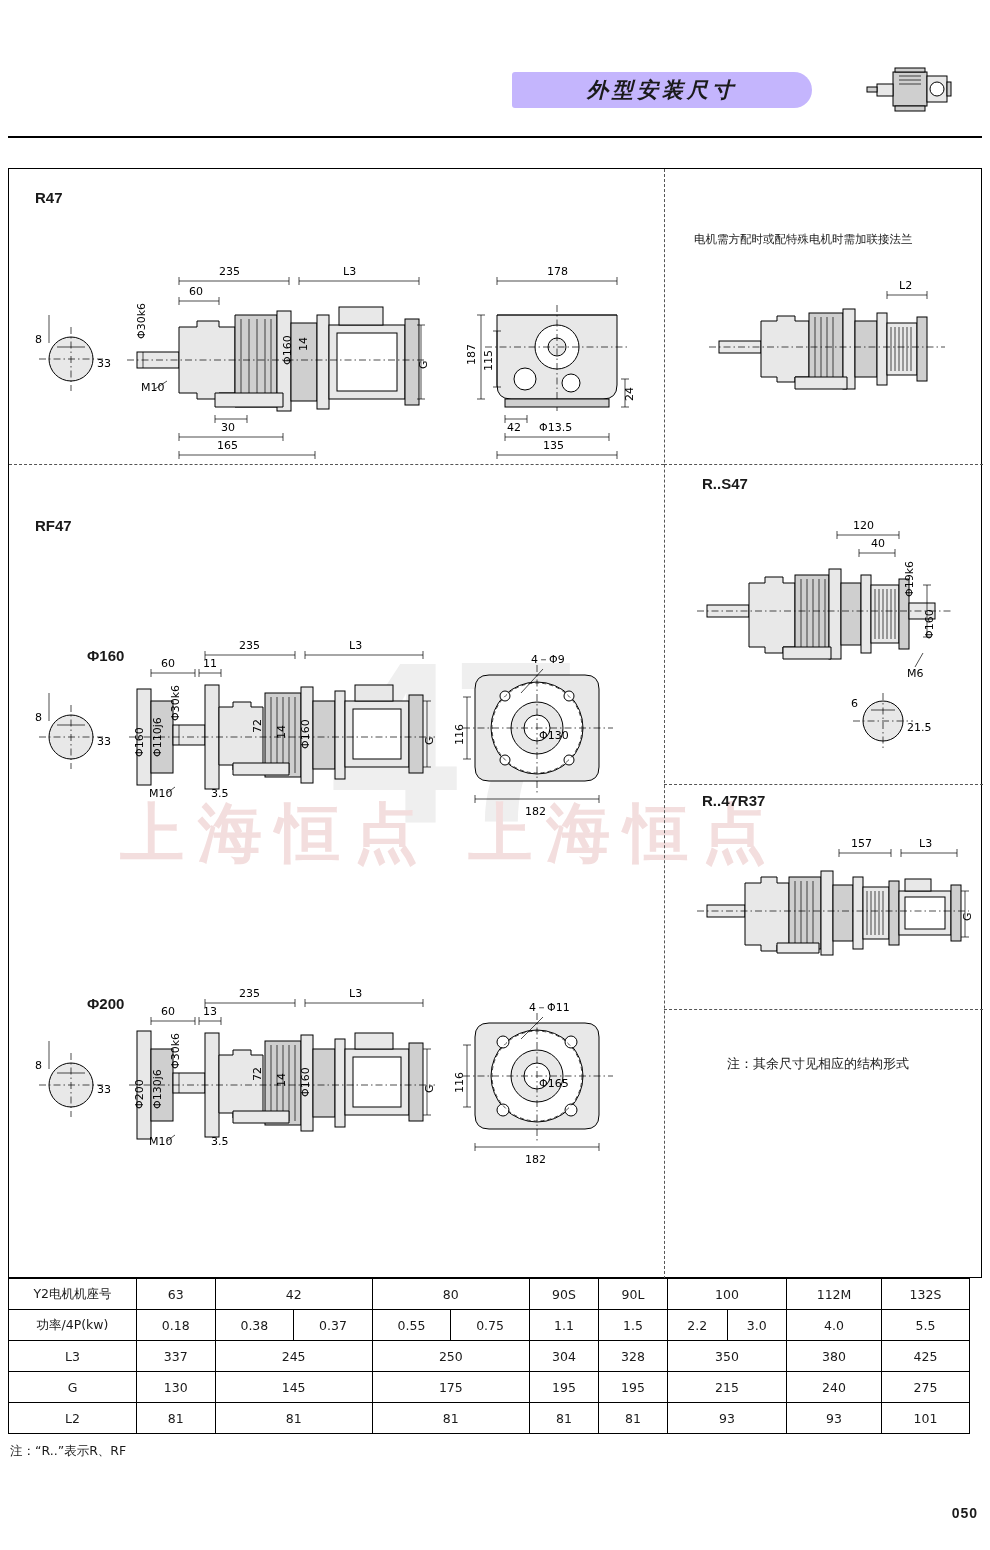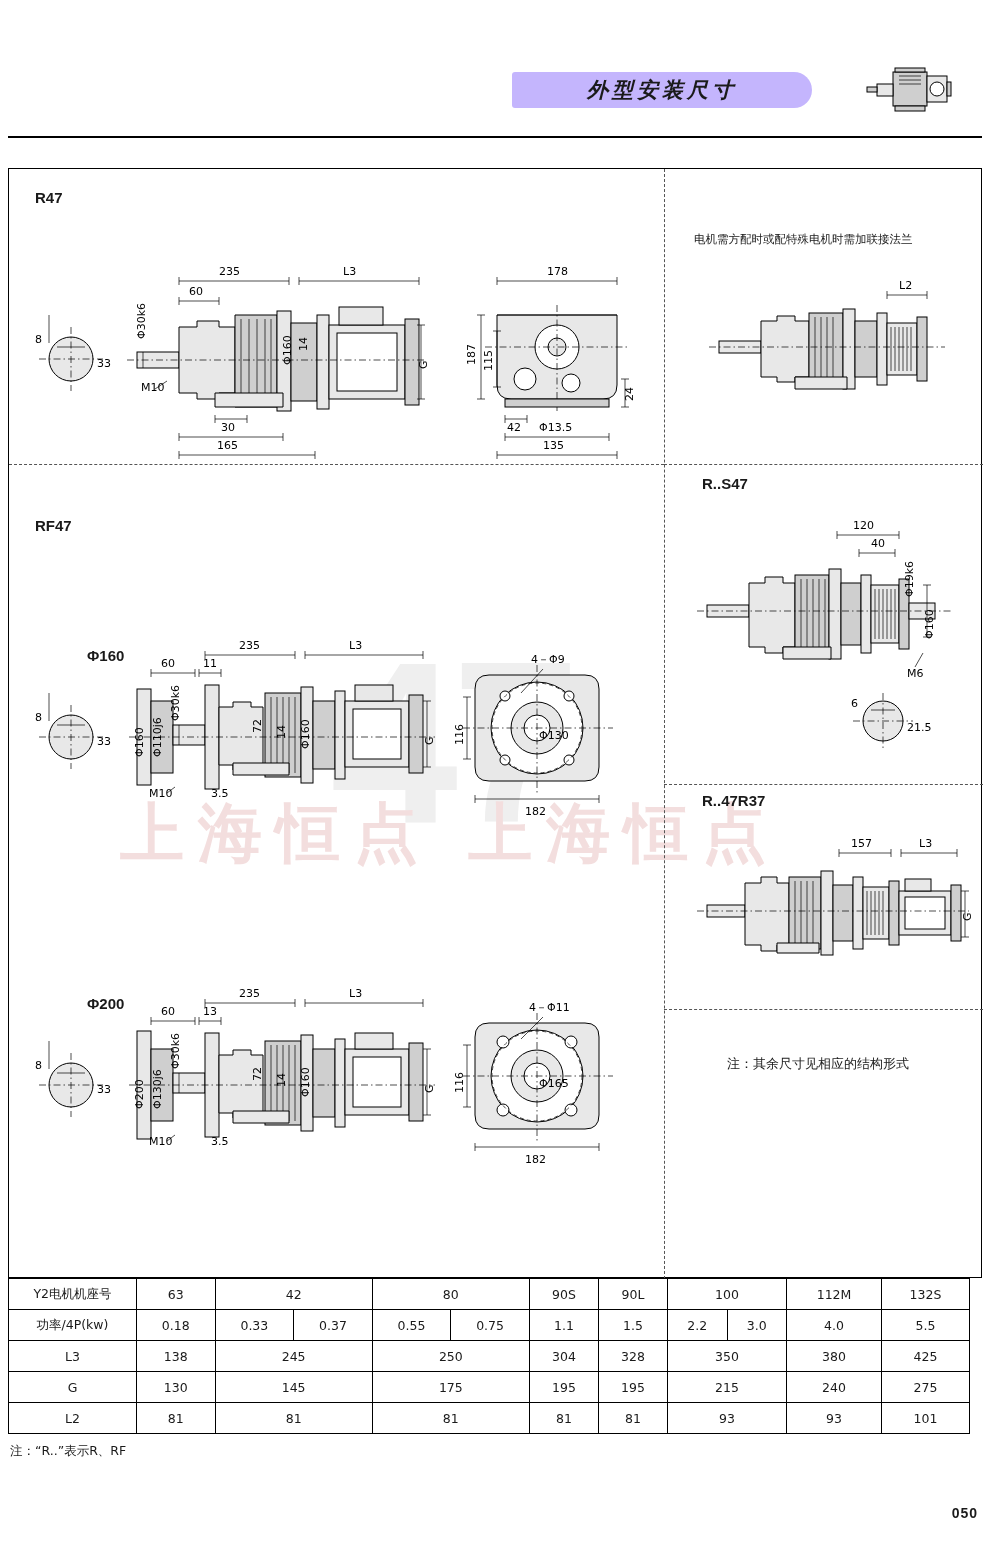--- a/index.html
+++ b/index.html
@@ -469,35 +469,35 @@
       <td colspan="1">90S</td>
       <td colspan="1">90L</td>
       <td colspan="2">100</td>
       <td colspan="1">112M</td>
       <td colspan="1">132S</td>
       <td class="last"></td>
     </tr>
     <tr>
       <td class="lbl">功率/4P(kw)</td>
       <td>0.18</td>
-      <td>0.33</td>
+      <td>0.38</td>
       <td>0.37</td>
       <td>0.55</td>
       <td>0.75</td>
       <td>1.1</td>
       <td>1.5</td>
       <td>2.2</td>
       <td>3.0</td>
       <td>4.0</td>
       <td>5.5</td>
       <td class="last"></td>
     </tr>
     <tr>
       <td class="lbl">L3</td>
-      <td colspan="1">138</td>
+      <td colspan="1">337</td>
       <td colspan="2">245</td>
       <td colspan="2">250</td>
       <td colspan="1">304</td>
       <td colspan="1">328</td>
       <td colspan="2">350</td>
       <td colspan="1">380</td>
       <td colspan="1">425</td>
       <td class="last"></td>
     </tr>
     <tr>

